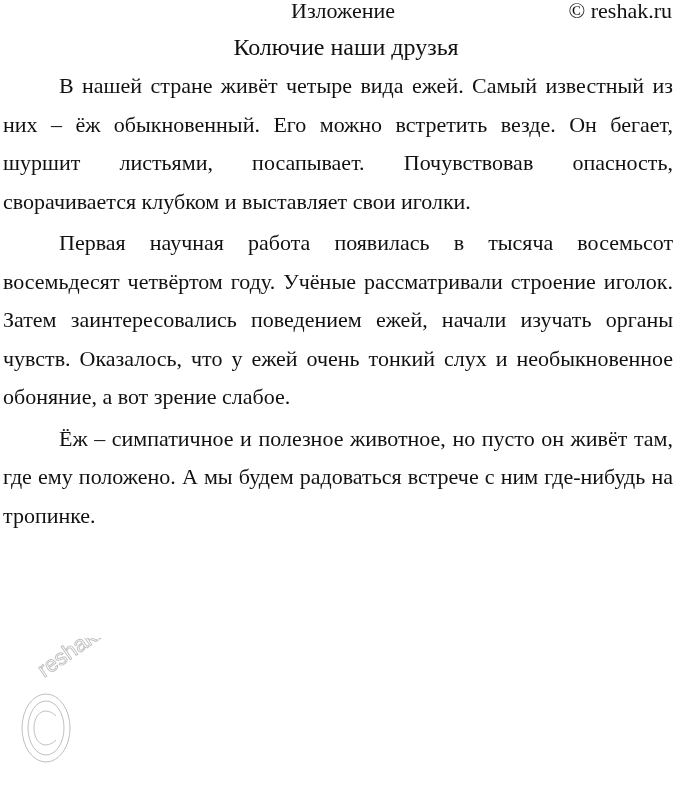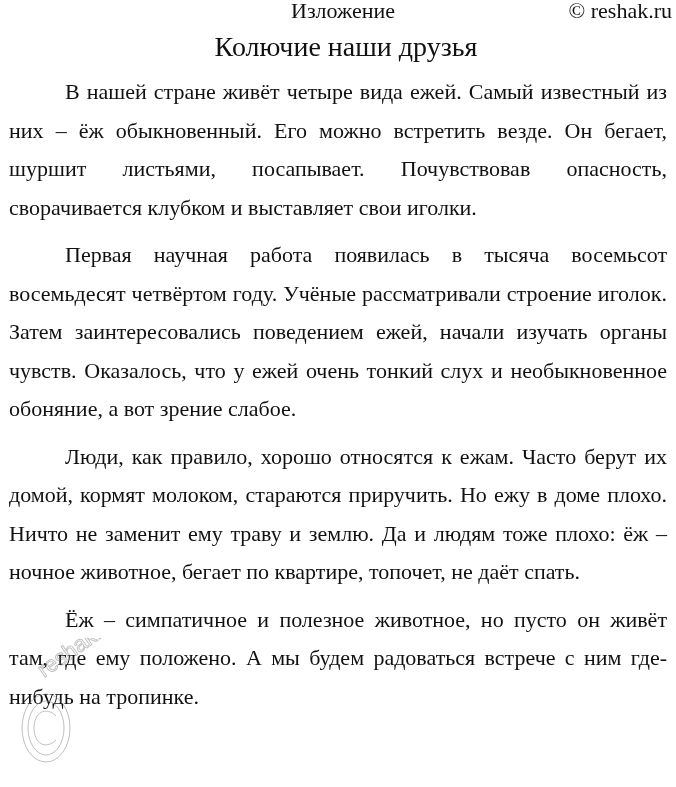--- a/index.html
+++ b/index.html
@@ -32,35 +32,35 @@
       right: 4px;
       font-size: 22px;
       line-height: 28px;
     }
     .doc-title {
       position: absolute;
       top: 33px;
       left: 0;
       width: 676px;
       text-align: center;
-      font-size: 28px;
+      font-size: 24px;
       line-height: 28px;
       padding-left: 16px;
       box-sizing: border-box;
     }
     .body-text {
       position: absolute;
       top: 64px;
       left: 0;
       width: 676px;
       font-size: 22px;
       line-height: 38.5px;
     }
     .para {
-      margin: 9px;
+      margin: 3px;
       text-align: justify;
       text-indent: 56px;
     }
     .watermark {
       position: absolute;
       left: 16px;
       top: 638px;
       width: 110px;
       height: 150px;
       pointer-events: none;
@@ -71,21 +71,20 @@
 <body>
 
 <div class="header-title">Изложение</div>
 <div class="header-copyright">© reshak.ru</div>
 
 <div class="doc-title">Колючие наши друзья</div>
 
 <div class="body-text">
   <p class="para">В нашей стране живёт четыре вида ежей. Самый известный из них – ёж обыкновенный. Его можно встретить везде. Он бегает, шуршит листьями, посапывает. Почувствовав опасность, сворачивается клубком и выставляет свои иголки.</p>
   <p class="para">Первая научная работа появилась в тысяча восемьсот восемьдесят четвёртом году. Учёные рассматривали строение иголок. Затем заинтересовались поведением ежей, начали изучать органы чувств. Оказалось, что у ежей очень тонкий слух и необыкновенное обоняние, а вот зрение слабое.</p>
-  <p class="para">Люди, как правило, хорошо относятся к ежам. Часто берут их домой, кормят молоком, стараются приручить. Но ежу в доме плохо. Ничто не заменит ему траву и землю. Да и людям тоже плохо: ёж – ночное животное, бегает по квартире, топочет, не даёт спать.</p>
   <p class="para">Ёж – симпатичное и полезное животное, но пусто он живёт там, где ему положено. А мы будем радоваться встрече с ним где-нибудь на тропинке.</p>
 </div>
 
 <svg class="watermark" viewBox="0 0 110 150" xmlns="http://www.w3.org/2000/svg">
   <g fill="none" stroke="#8a8a8a" stroke-width="1">
     <ellipse cx="30" cy="90" rx="24" ry="34"></ellipse>
     <ellipse cx="30" cy="90" rx="18" ry="27"></ellipse>
     <path d="M40 78 C30 68 18 74 18 90 C18 106 30 112 40 102"></path>
   </g>
   <text x="0" y="0" transform="translate(28 40) rotate(-35)" font-family="Liberation Sans, sans-serif" font-size="22" fill="none" stroke="#8a8a8a" stroke-width="0.9">reshak.ru</text>

